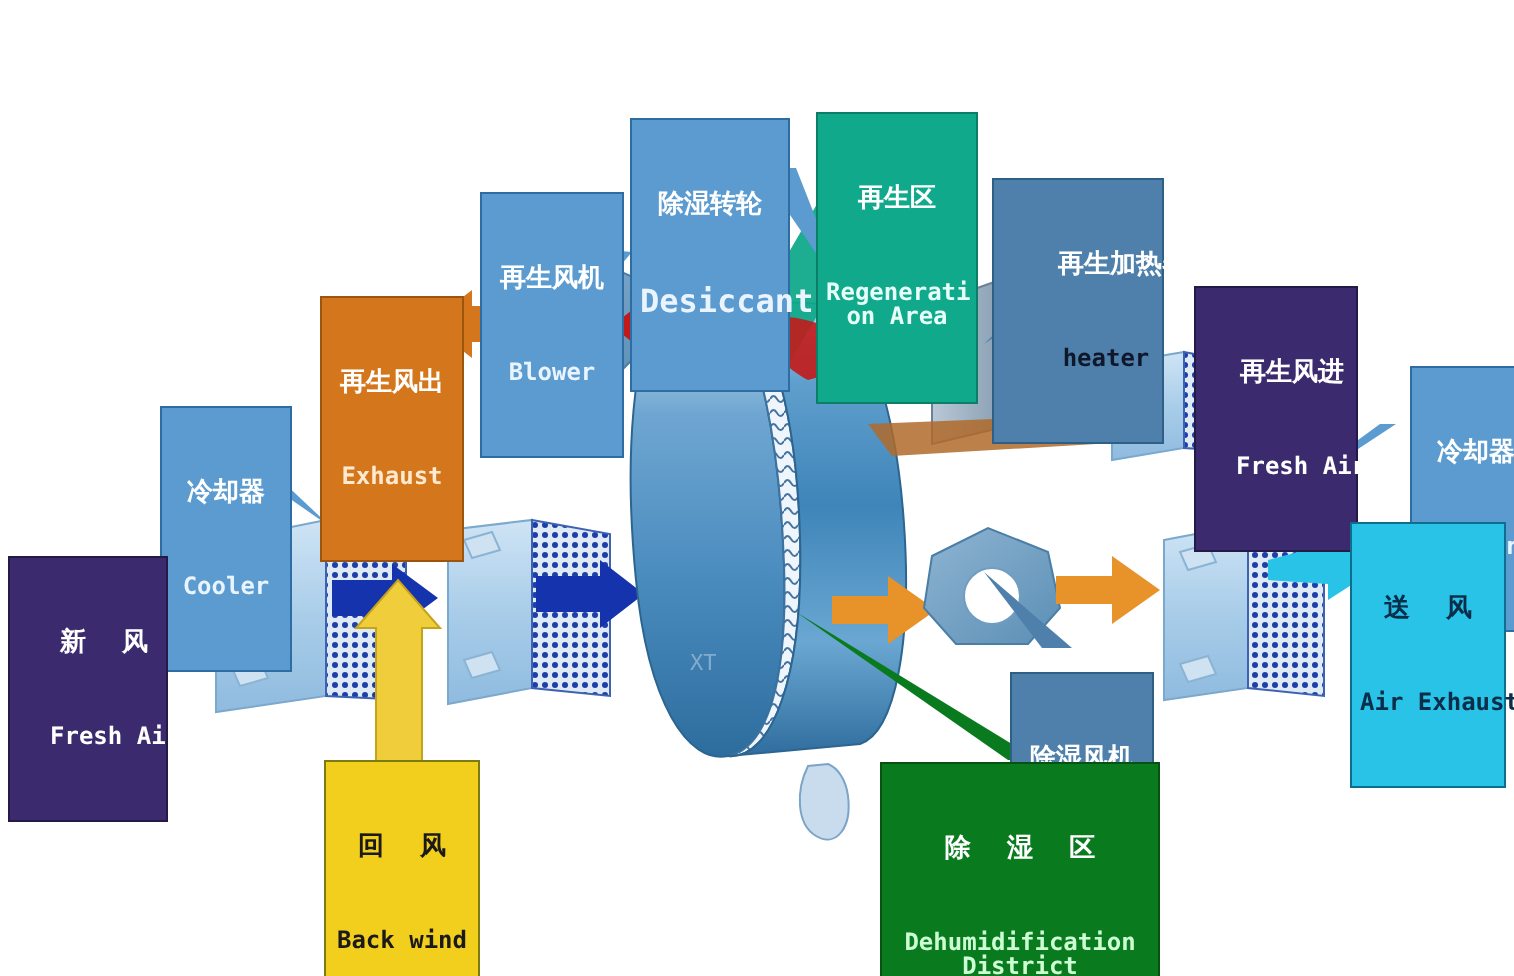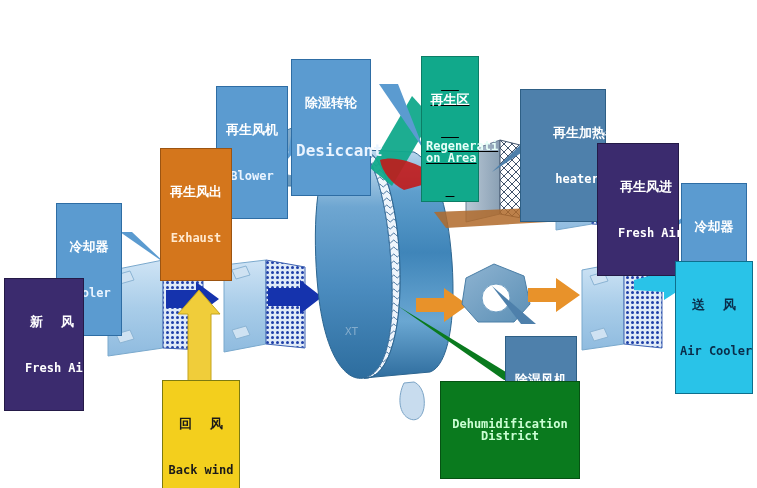--- a/index.html
+++ b/index.html
@@ -36,27 +36,27 @@
     letter-spacing:0px;
   }
   .callout .en{
     display:block;
     font-family:"DejaVu Sans Mono","Liberation Mono",monospace;
     font-weight:bold;
     letter-spacing:0px;
   }
 
   
-  .c-lightblue{background:#5b9bd0;border:1px solid #2e6da4;color:#ffffff;}
+  .c-lightblue{background:#5b9bd0;border:1px solid #2e6da4;color:#ffffff;margin-left:24px;}
   .c-lightblue .cn{color:#ffffff;}
   .c-lightblue .en{color:#eaf4ff;}
 
   .c-steel{background:#4e80ab;border:1px solid #2e5f85;color:#ffffff;}
   .c-steel .cn{color:#ffffff;}
-  .c-steel .en{color:#ffffff;}
+  .c-steel .en{color:#0f172a;}
 
   .c-teal{background:#11a98b;border:1px solid #0c7d66;}
   .c-teal .cn{color:#ffffff;}
   .c-teal .en{color:#e6fff8;}
 
   .c-orange{background:#d4761c;border:1px solid #9c5411;}
   .c-orange .cn{color:#ffffff;}
   .c-orange .en{color:#ffe9cf;}
 
   .c-purple{background:#3b2b6e;border:1px solid #241a47;padding-left:20px;}
@@ -252,37 +252,37 @@
       <path d="M690 212 L698 212 L616 266 Z" fill="#5b9bd0"></path>
 
       <path d="M120 232 L132 232 L166 264 Z" fill="#5b9bd0"></path>
 
       <path d="M521 324 L536 324 L492 286 Z" fill="#4e80ab"></path>
 
       <path d="M504 380 L519 380 L398 306 Z" fill="#0a7a1e"></path>
     </g>
   </svg>
 
-  <div class="callout c-lightblue" style="left:216px;top:86px;width:72px;">
+  <div class="callout c-lightblue" style="left:216px;top:96px;width:72px;">
     <span class="cn" style="font-size:13px;">再生风机</span>
     <span class="en" style="font-size:12px;">Blower</span>
   </div>
 
   <div class="callout c-lightblue" style="left:291px;top:59px;width:80px;">
     <span class="cn" style="font-size:13px;">除湿转轮</span>
     <span class="en" style="font-size:16px;">Desiccant</span>
   </div>
 
-  <div class="callout c-teal" style="left:421px;top:56px;width:58px;text-decoration:underline;">
+  <div class="callout c-teal" style="left:408px;top:56px;width:81px;">
     <span class="cn" style="font-size:13px;">再生区</span>
     <span class="en" style="font-size:12px;">Regenerati
 on Area</span>
   </div>
 
-  <div class="callout c-steel" style="left:520px;top:89px;width:86px;padding-left:32px;">
+  <div class="callout c-steel" style="left:496px;top:89px;width:86px;padding-left:32px;">
     <span class="cn" style="font-size:13px;">再生加热器</span>
     <span class="en" style="font-size:12px;">heater</span>
   </div>
 
   <div class="callout c-orange" style="left:160px;top:148px;width:72px;">
     <span class="cn" style="font-size:13px;">再生风出</span>
     <span class="en" style="font-size:12px;">Exhaust</span>
   </div>
 
   <div class="callout c-purple" style="left:597px;top:143px;width:82px;">
@@ -309,23 +309,24 @@
     <span class="cn" style="font-size:13px;">回    风</span>
     <span class="en" style="font-size:12px;">Back wind</span>
   </div>
 
   <div class="callout c-steel" style="left:505px;top:336px;width:72px;">
     <span class="cn" style="font-size:13px;">除湿风机</span>
     <span class="en" style="font-size:12px;">Blower</span>
   </div>
 
   <div class="callout c-green" style="left:440px;top:381px;width:140px;">
+    <span class="cn" style="font-size:13px;">除    湿    区</span>
     <span class="en" style="font-size:12px;">Dehumidification
 District</span>
   </div>
 
   <div class="callout c-cyan" style="left:675px;top:261px;width:78px;">
     <span class="cn" style="font-size:13px;">送    风</span>
-    <span class="en" style="font-size:12px;">Air Cooler</span>
+    <span class="en" style="font-size:12px;">Air Exhaust</span>
   </div>
 
 
 </div>
 
 </body></html>

